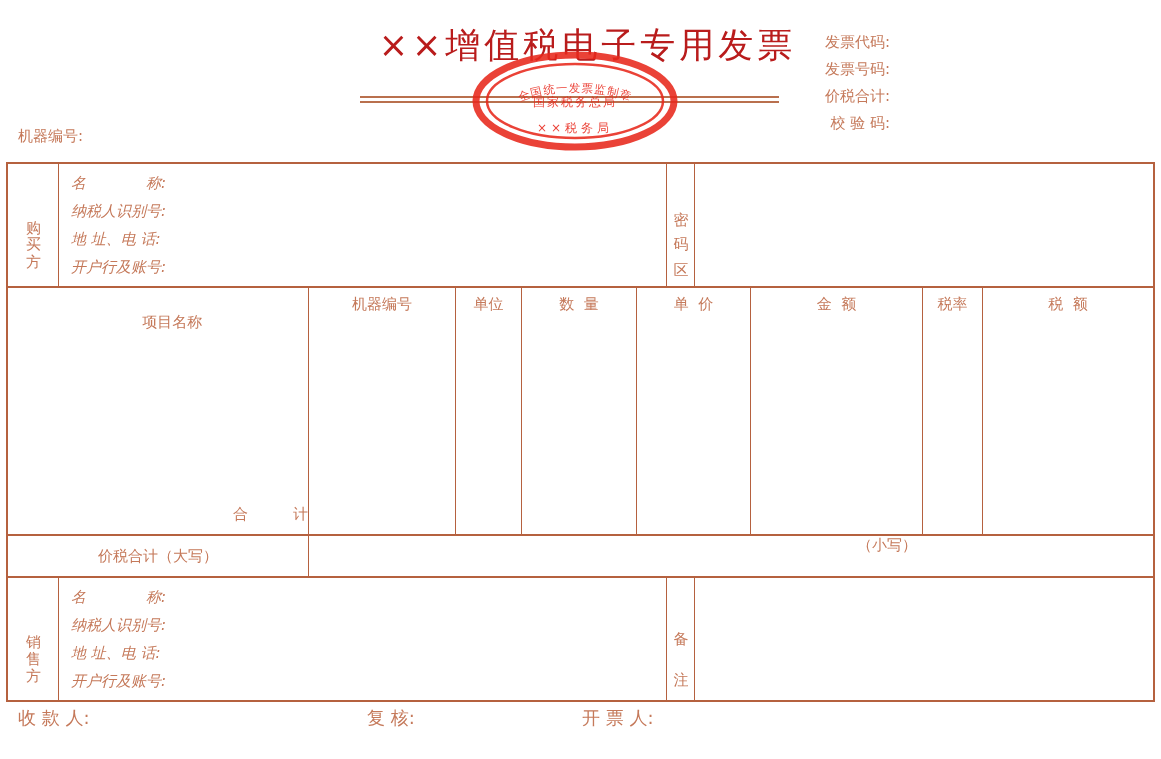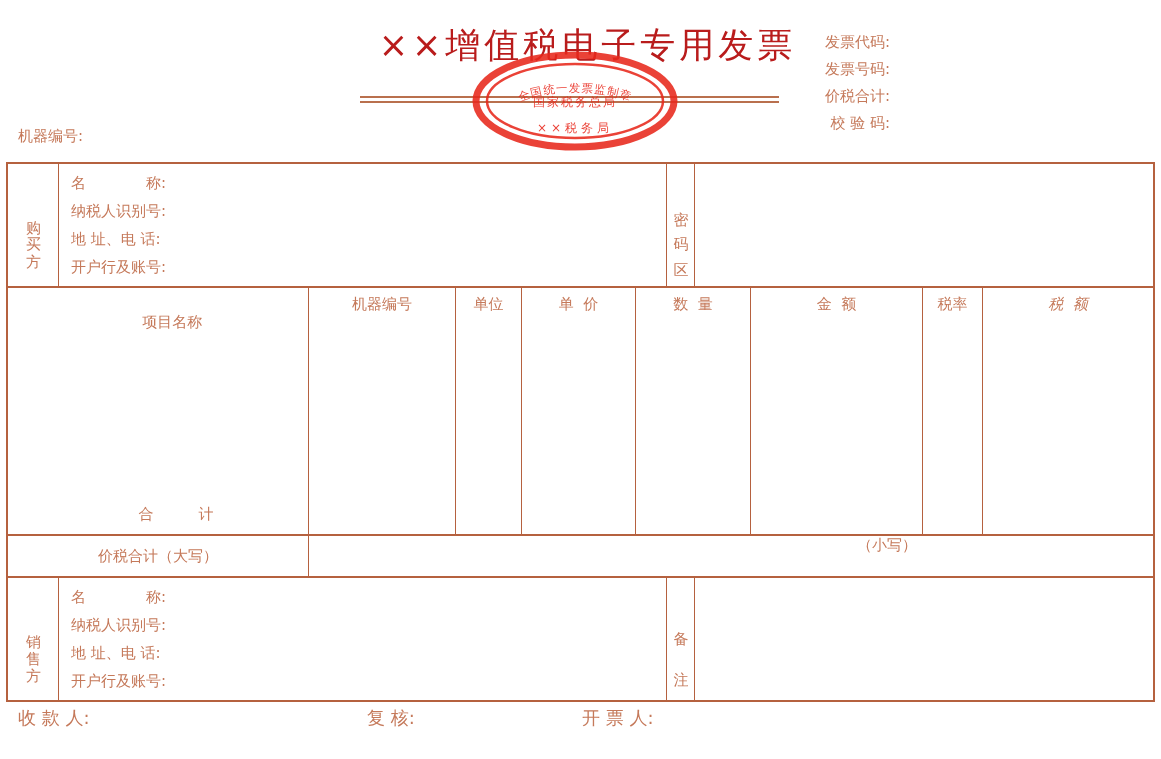--- a/index.html
+++ b/index.html
@@ -22,33 +22,33 @@
   .meta{left:825px;top:29px;}
   .meta div{height:27px;line-height:27px;font-size:15px;white-space:pre;text-align:right;}
   .stamp{left:468px;top:48px;opacity:.88;}
   
   .tbl{border:2px solid #b5613f;box-sizing:border-box;display:flex;background:transparent;}
   .vcol{display:flex;align-items:center;justify-content:center;box-sizing:border-box;}
   .vlabel{
     writing-mode:vertical-rl;text-orientation:upright;
     font-size:15px;color:#c5795a;
   }
-  .party-fields{flex:0 0 608px;box-sizing:border-box;border-left:1.5px solid #b5613f;padding:5px 0 0 12px;}
+  .party-fields{flex:0 0 608px;box-sizing:border-box;border-left:1.5px solid #b5613f;padding:5px 0 0 12px;font-style:italic;}
   .party-fields div{height:28px;line-height:28px;font-size:15px;white-space:pre;}
   .side-col{flex:0 0 50px;}
   .mid-col{flex:0 0 29px;border-left:1.5px solid #b5613f;border-right:1.5px solid #b5613f;}
   .free-area{flex:1 1 auto;}
   
   .items{align-items:stretch;}
   .icol{box-sizing:border-box;border-right:1.5px solid #b5613f;position:relative;
         text-align:center;padding-top:7px;font-size:15px;white-space:pre;}
   .icol:last-child{border-right:none;}
   .c0{flex:0 0 301px;} .c1{flex:0 0 147px;} .c2{flex:0 0 66px;} .c3{flex:0 0 115px;}
-  .c4{flex:0 0 114px;} .c5{flex:0 0 172px;} .c6{flex:0 0 60px;} .c7{flex:1 1 auto;font-style:italic;}
-  .sum-label{position:absolute;left:16px;right:0;bottom:10px;text-align:center;font-size:15px;white-space:pre;padding-left:20px;}
+  .c4{flex:0 0 114px;} .c5{flex:0 0 172px;} .c6{flex:0 0 60px;} .c7{flex:1 1 auto;}
+  .sum-label{position:absolute;left:16px;right:0;bottom:10px;text-align:right;font-size:15px;white-space:pre;padding-left:20px;}
   
   .total-left{flex:0 0 301px;display:flex;align-items:center;justify-content:center;
               box-sizing:border-box;border-right:1.5px solid #b5613f;font-size:15px;white-space:pre;}
   .total-right{flex:1 1 auto;display:flex;align-items:flex-start;box-sizing:border-box;
                padding-left:548px;font-size:15px;white-space:pre;}
   
   .footer-item{top:706px;font-size:18px;white-space:pre;}
 </style>
 </head>
 <body>
@@ -96,22 +96,22 @@
     <div class="free-area"></div>
   </div>
 
   <div class="abs tbl items" style="left:6px;top:286px;width:1149px;height:250px;">
     <div class="icol c0">
       <span>项目名称</span>
       <div class="sum-label">合　　　计</div>
     </div>
     <div class="icol c1">机器编号</div>
     <div class="icol c2">单位</div>
+    <div class="icol c3">数  量</div>
     <div class="icol c4">单  价</div>
-    <div class="icol c3">数  量</div>
     <div class="icol c5">金  额</div>
     <div class="icol c6">税率</div>
     <div class="icol c7">税  额</div>
   </div>
 
   <div class="abs tbl" style="left:6px;top:534px;width:1149px;height:44px;">
     <div class="total-left">价税合计（大写）</div>
     <div class="total-right">
       <span>（小写）</span>
     </div>

